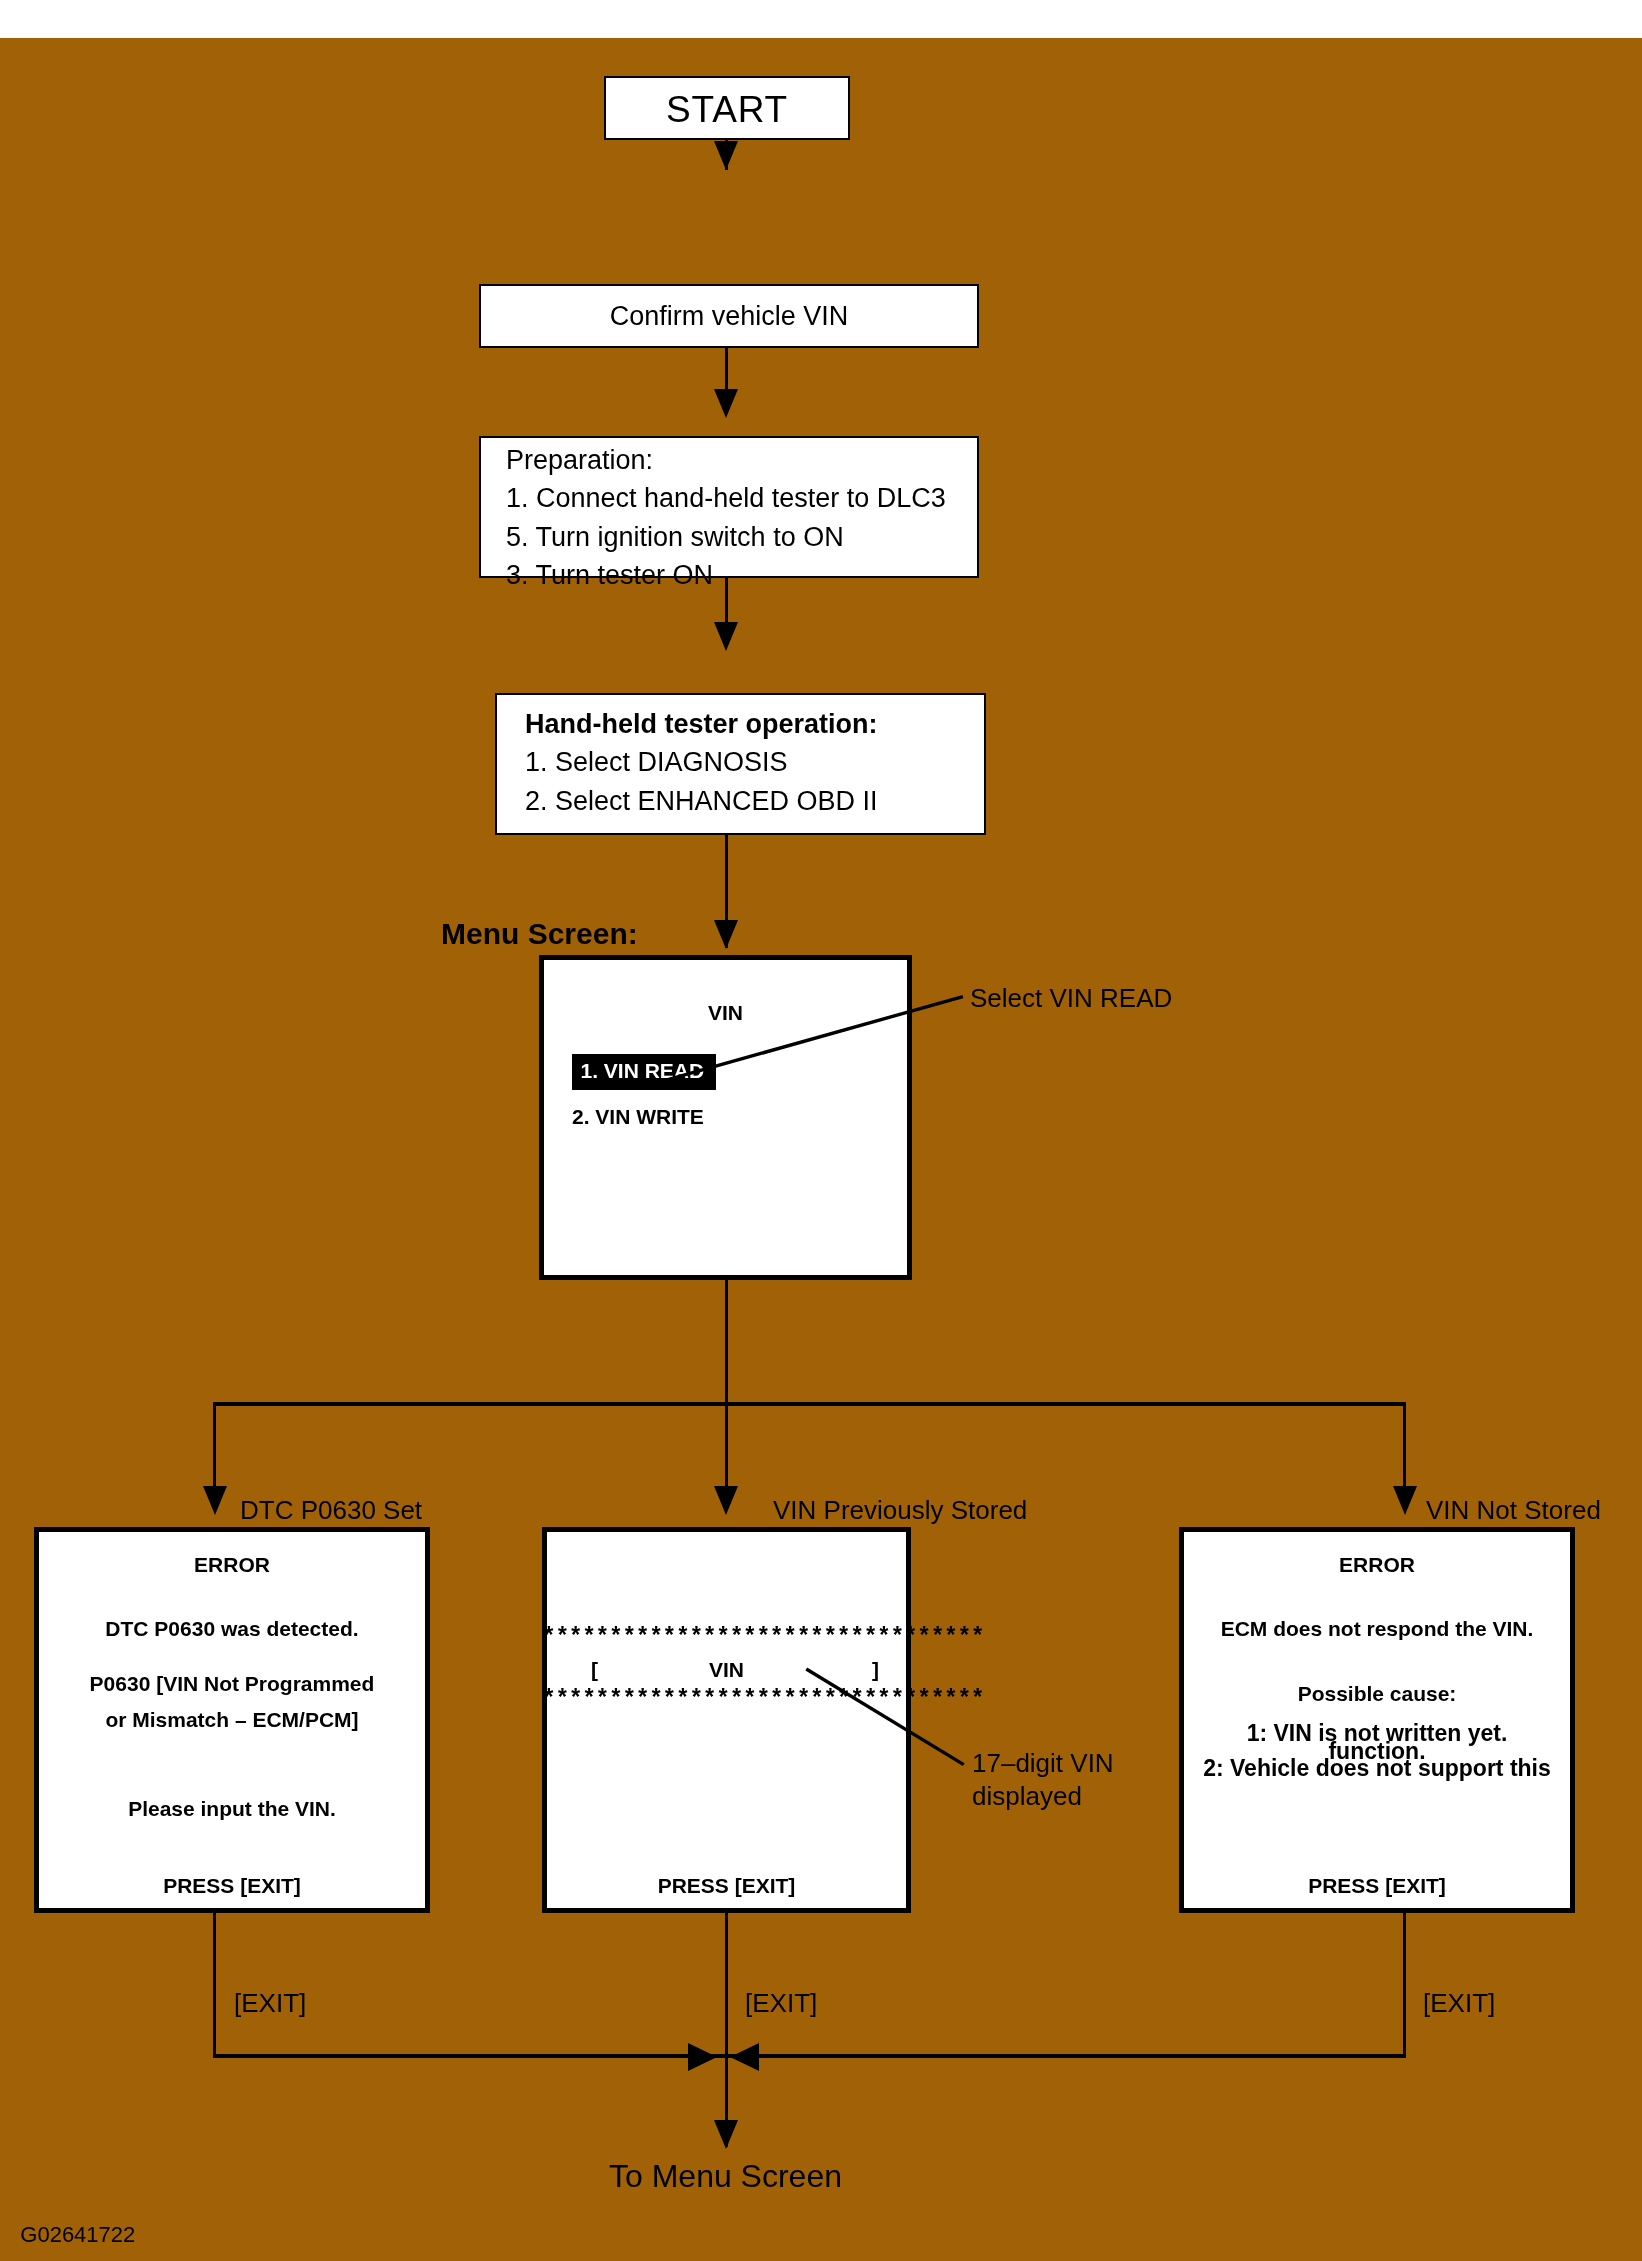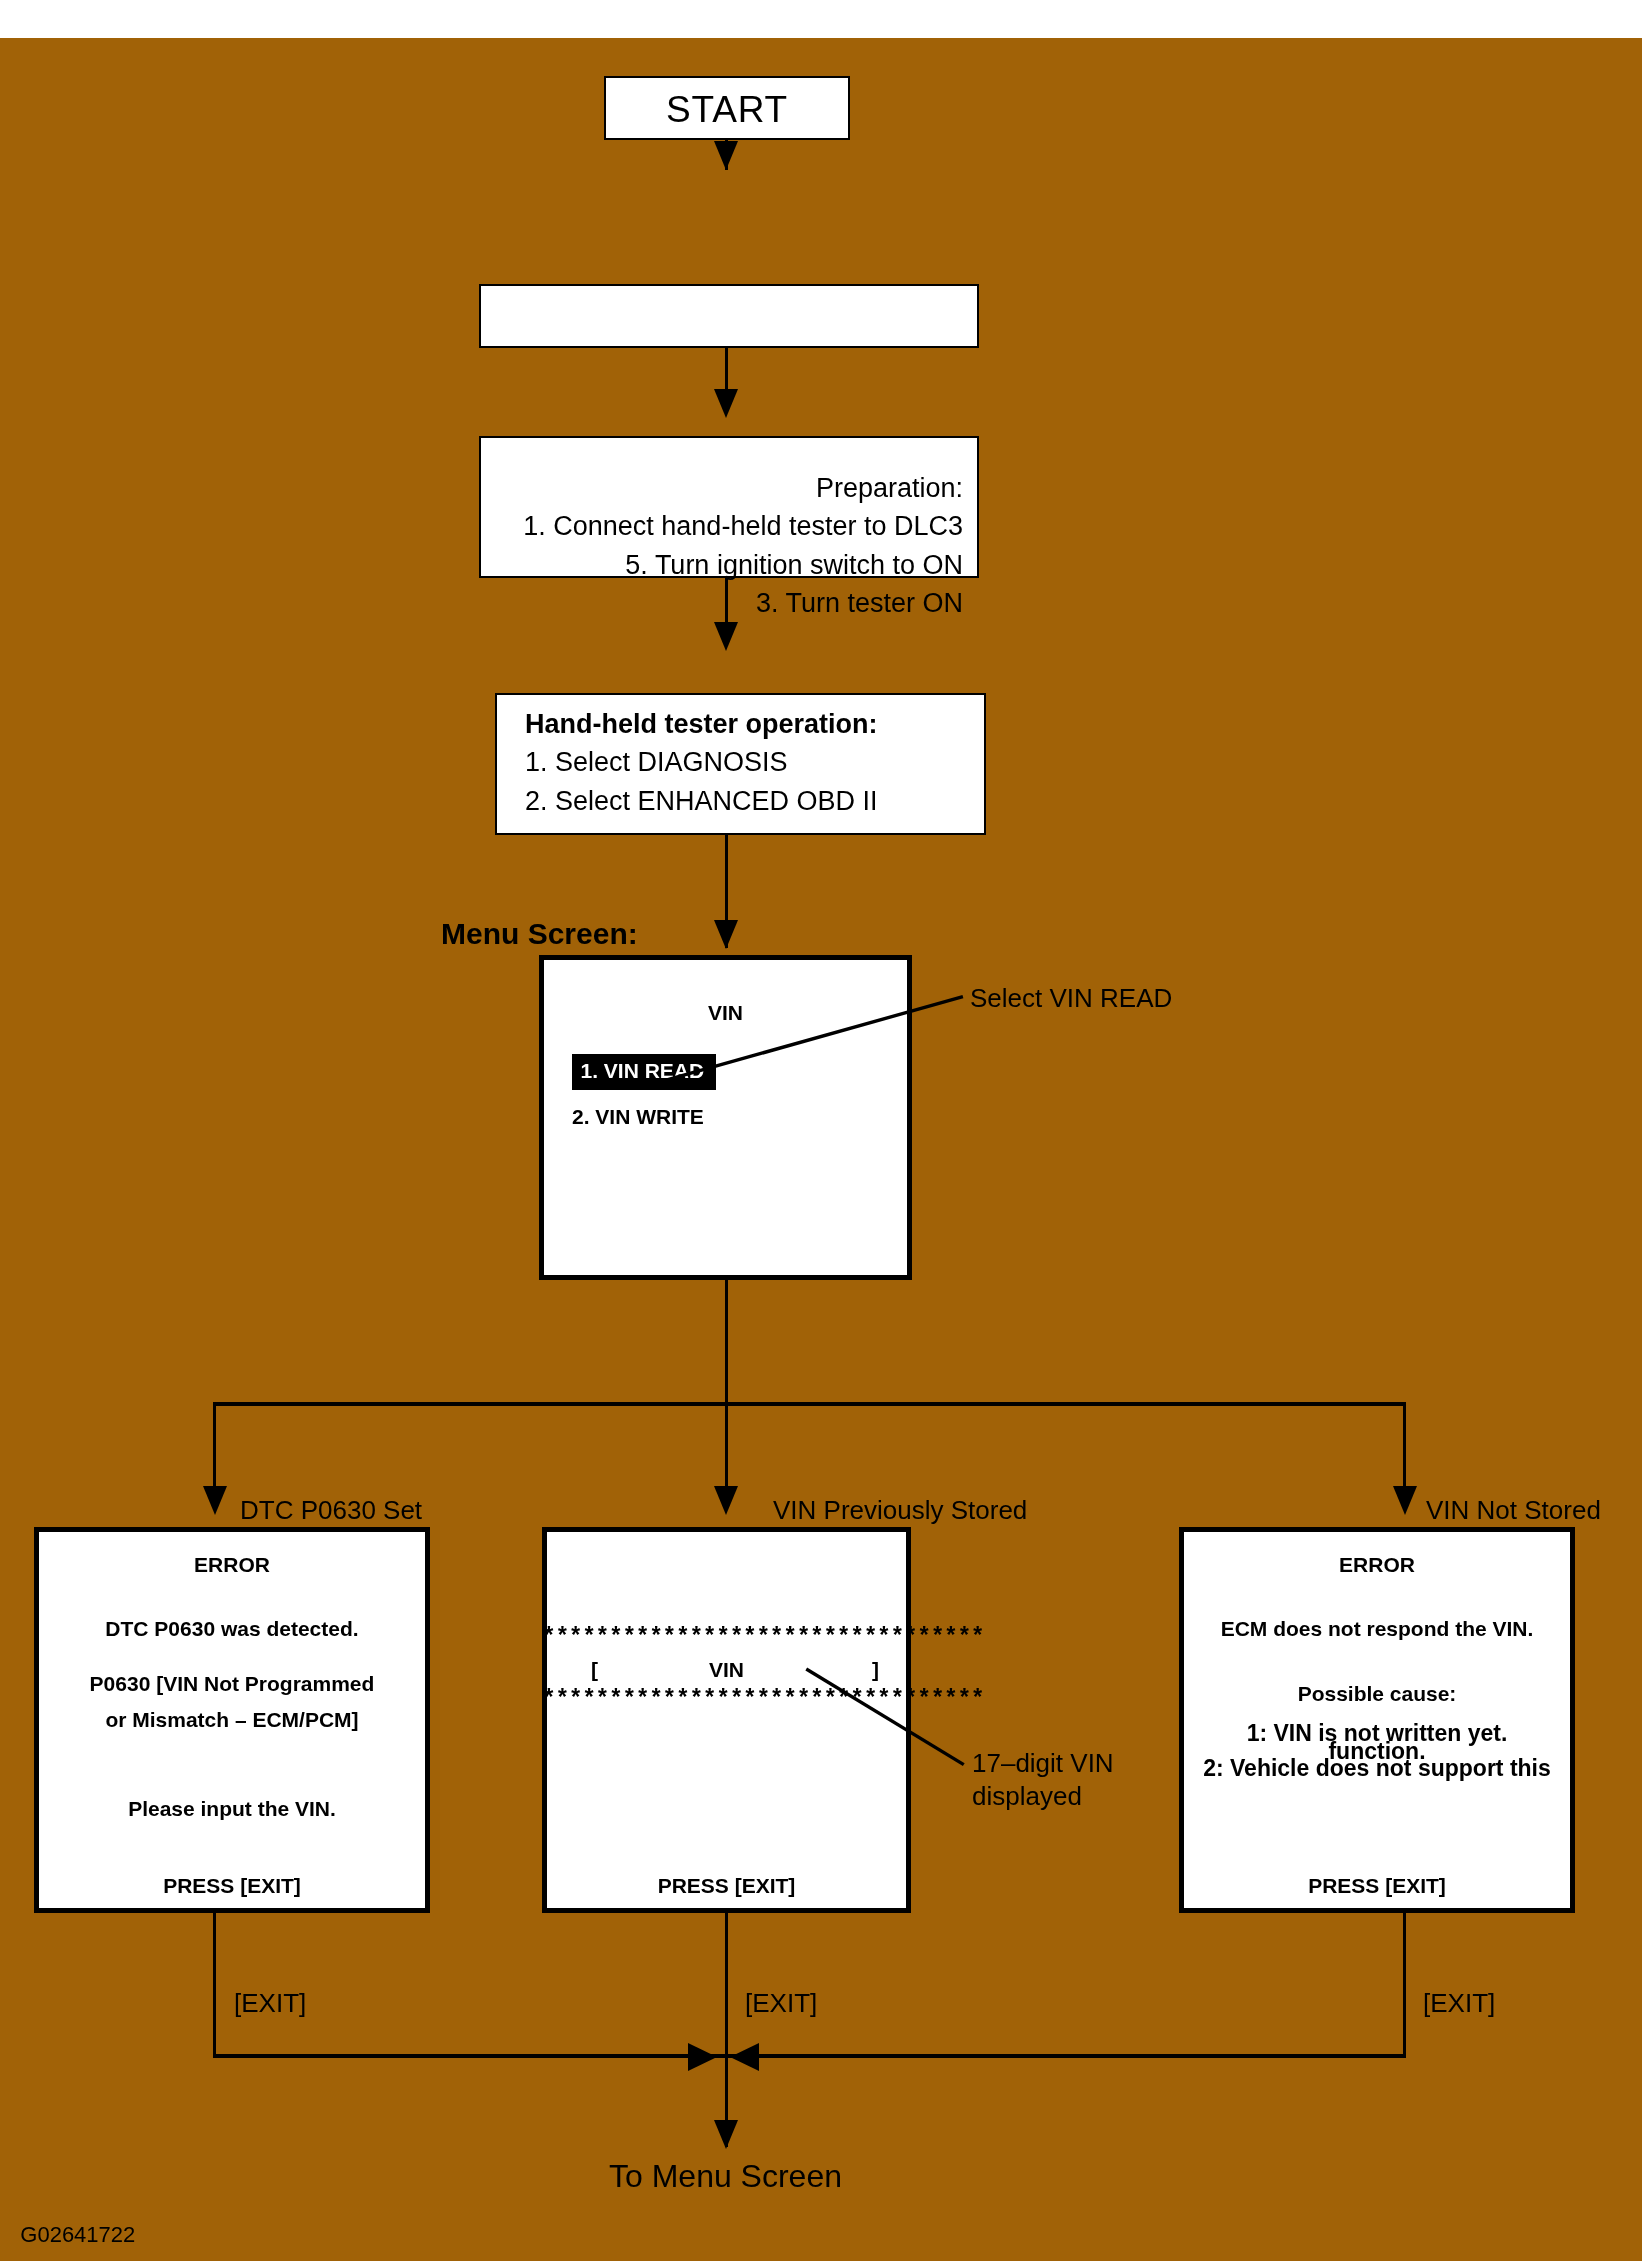--- a/index.html
+++ b/index.html
@@ -134,26 +134,27 @@
 
 <div id="page">
 
   <div class="box" style="left:604px; top:38px; width:246px; height:64px;"></div>
   <div class="ctr-txt t-start" style="left:604px; top:48px; width:246px;">START</div>
 
   <div class="vline" style="left:725px; top:102px; height:30px;"></div>
   <div class="arrow-down" style="left:714px; top:103px;"></div>
 
   <div class="box" style="left:479px; top:246px; width:500px; height:64px;"></div>
+  <div class="ctr-txt t-plain" style="left:479px; top:261px; width:500px;">Confirm vehicle VIN</div>
 
   <div class="vline" style="left:725px; top:309px; height:66px;"></div>
   <div class="arrow-down" style="left:714px; top:351px;"></div>
 
   <div class="box" style="left:479px; top:398px; width:500px; height:142px;"></div>
-  <div class="steps t-plain" style="left:506px; top:431px; width:457px;text-align:right;">
+  <div class="steps t-plain" style="left:506px; top:403px; width:457px;">
     <div>Preparation:</div>
     <div>1. Connect hand-held tester to DLC3</div>
     <div>5. Turn ignition switch to ON</div>
     <div>3. Turn tester ON</div>
   </div>
 
   <div class="vline" style="left:725px; top:540px; height:68px;"></div>
   <div class="arrow-down" style="left:714px; top:584px;"></div>
 
   <div class="box" style="left:495px; top:655px; width:491px; height:142px;"></div>

